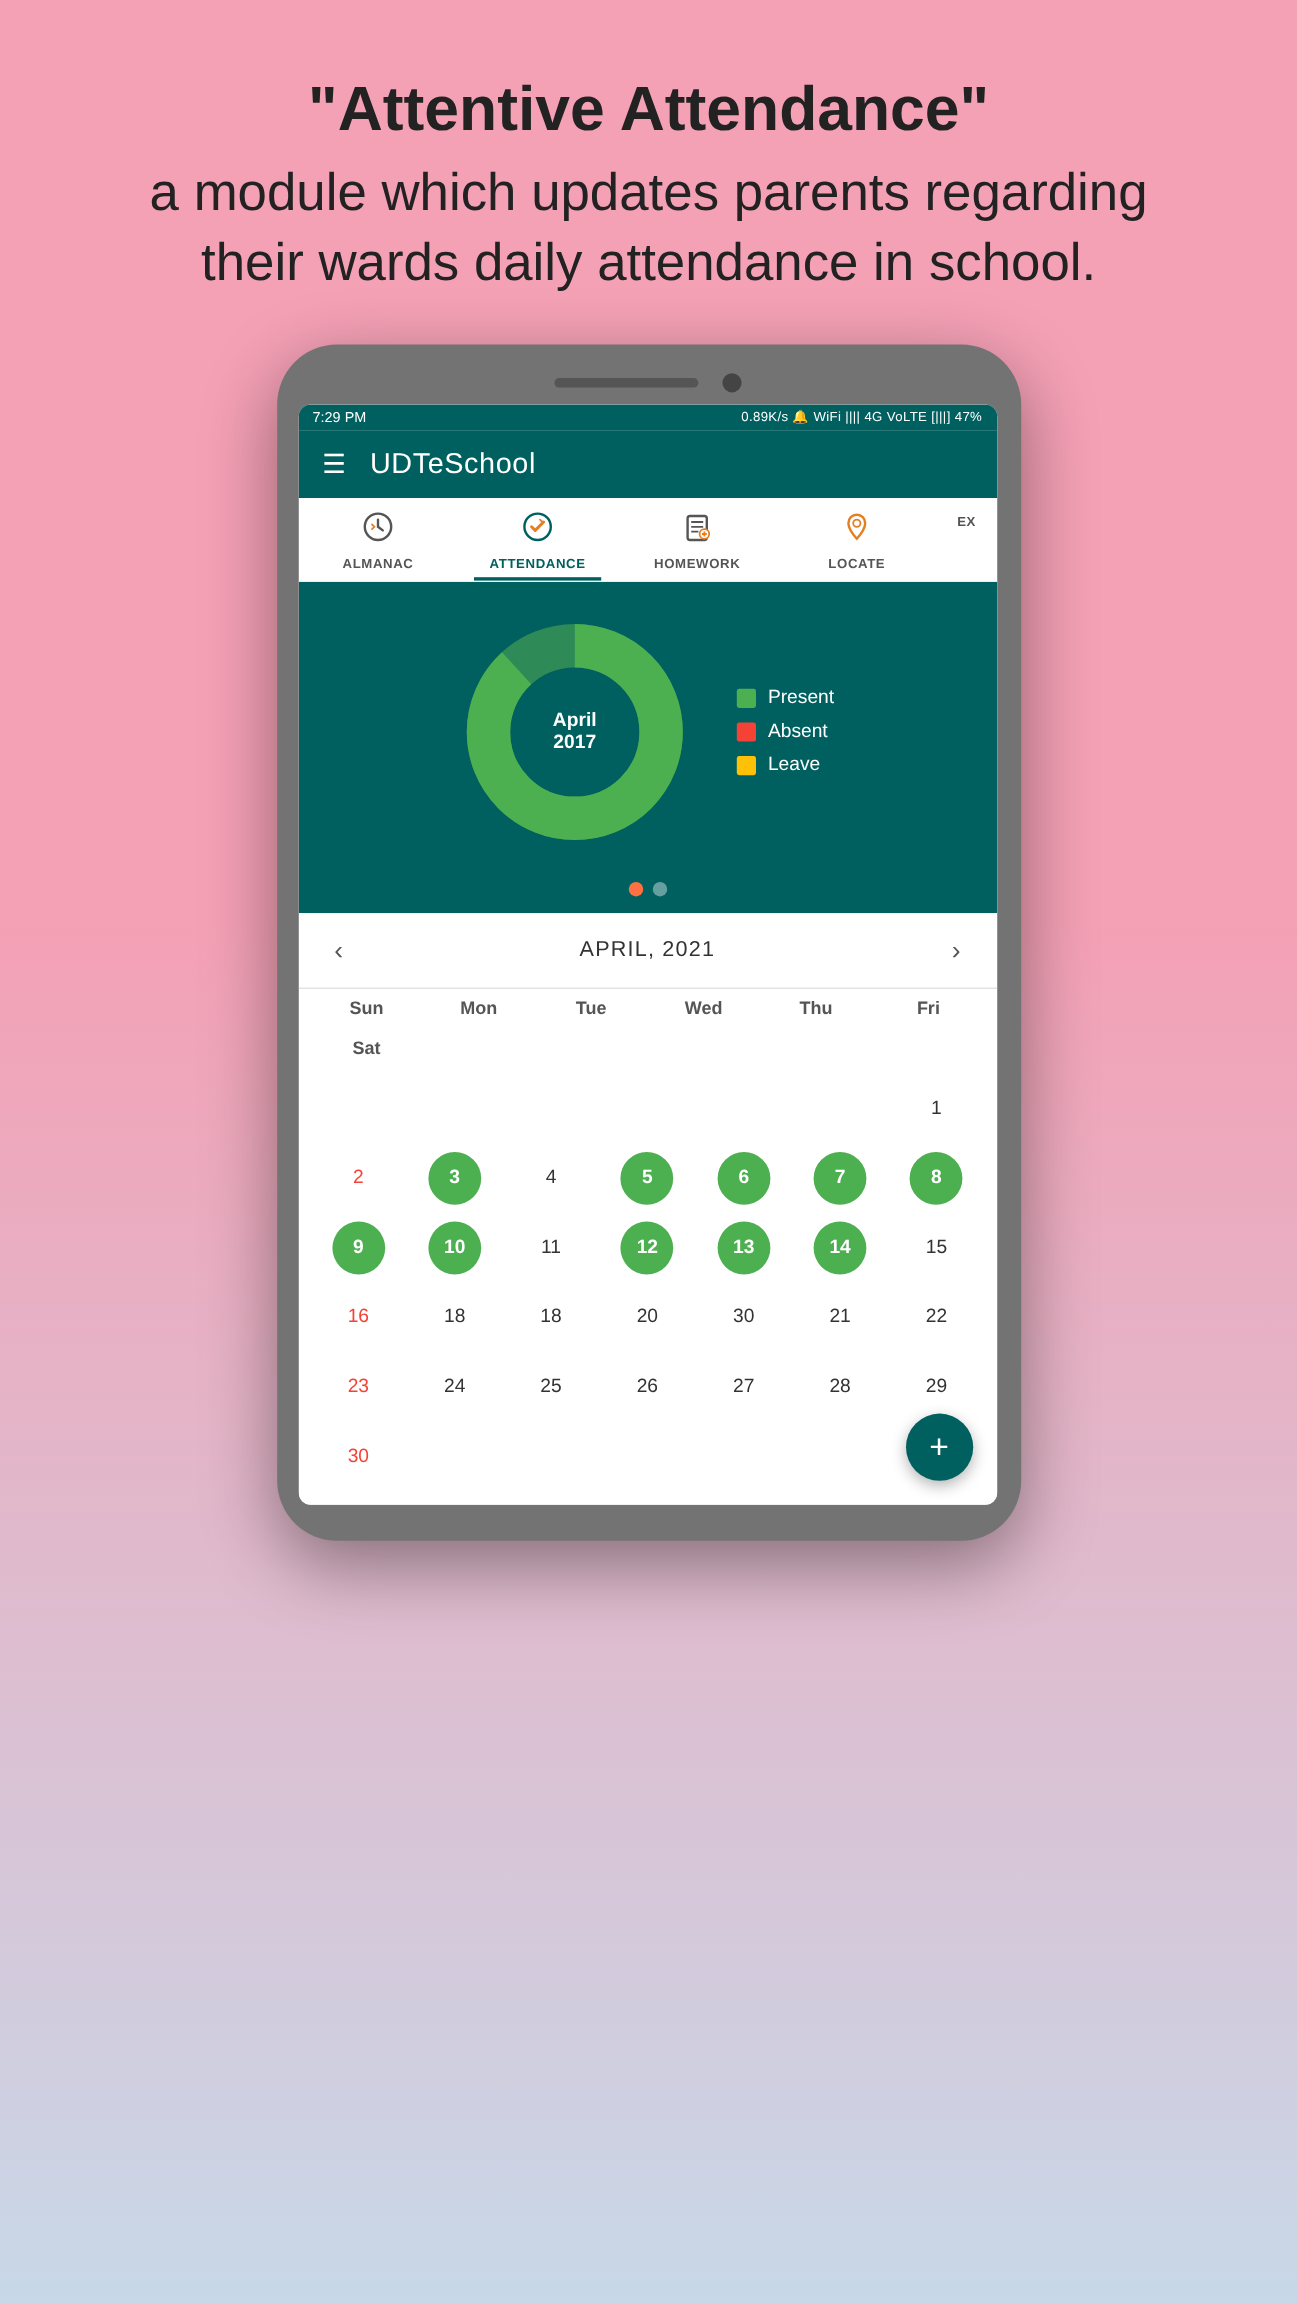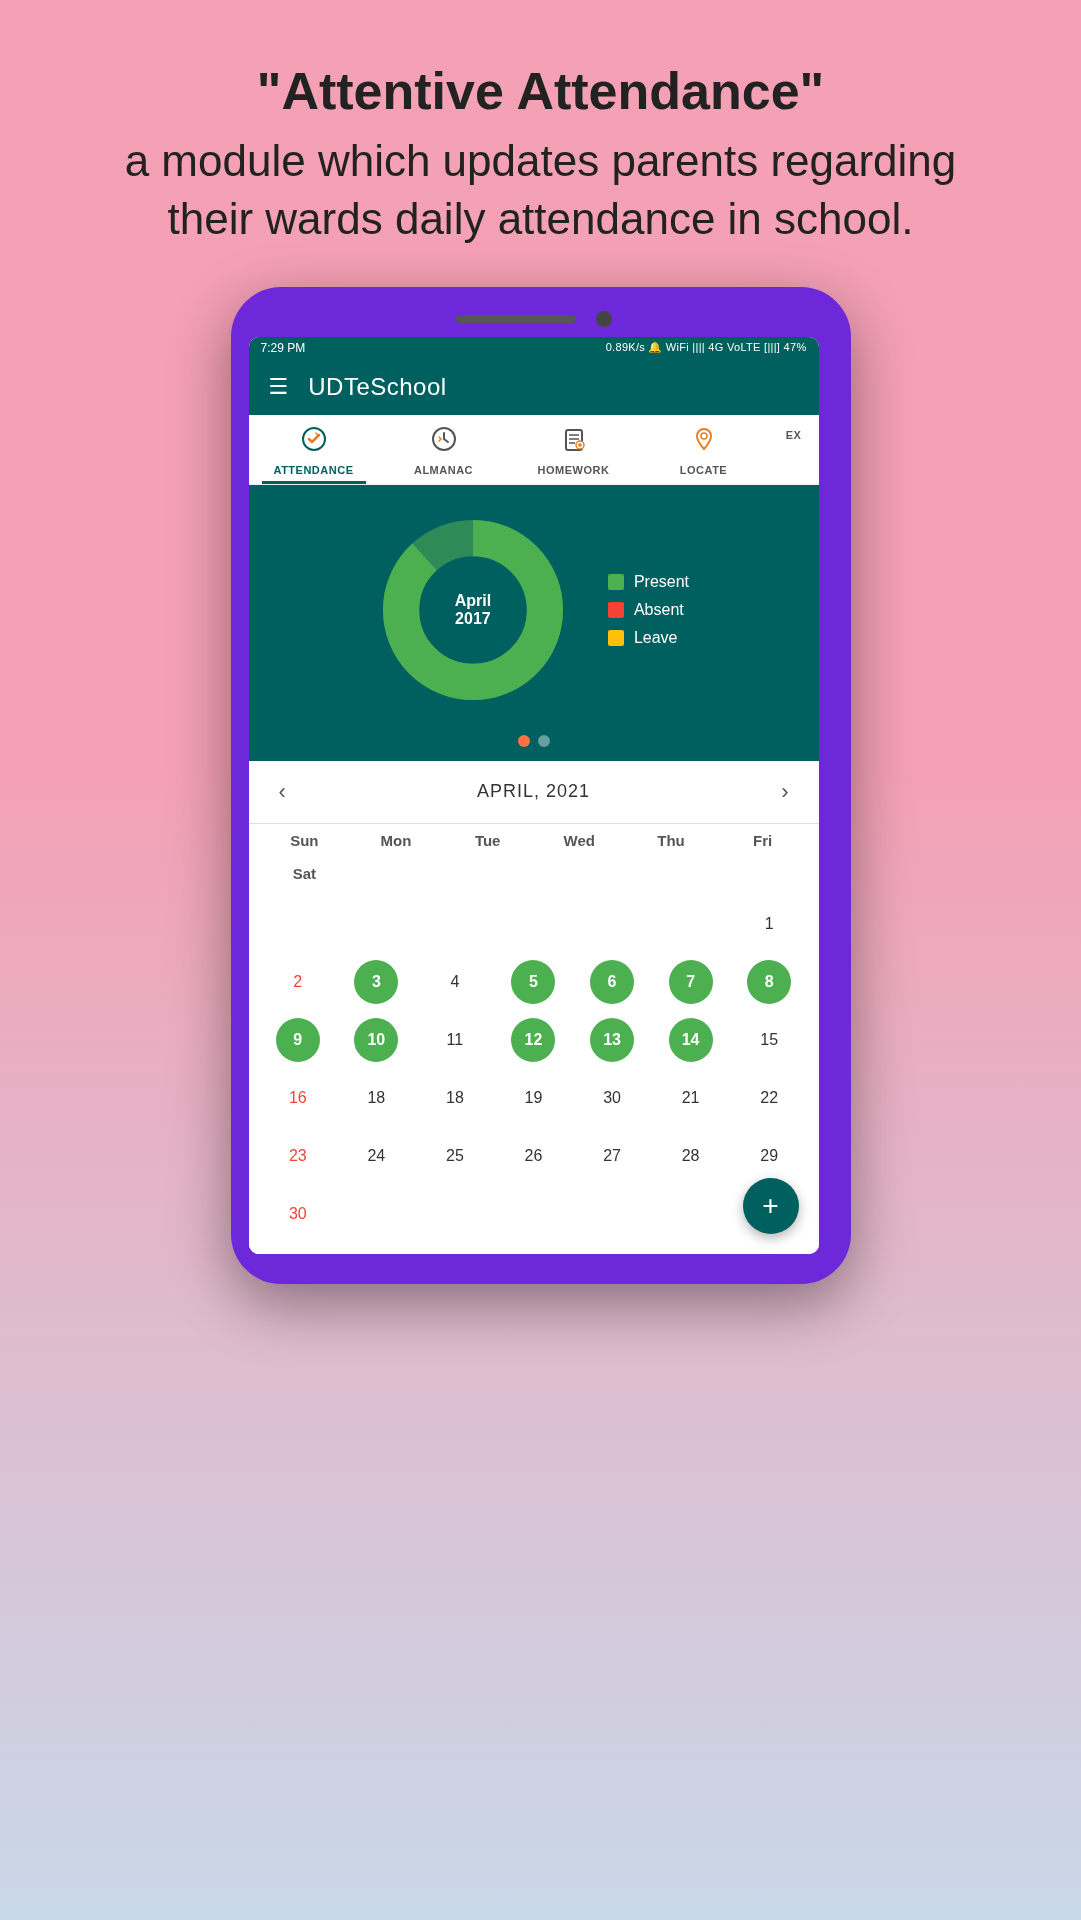--- a/index.html
+++ b/index.html
@@ -28,23 +28,23 @@
     }
 
     .promo-subtitle {
       font-size: 44px;
       font-weight: normal;
       line-height: 1.3;
     }
 
     .phone-frame {
       width: 620px;
-      background: #6d28d9;
+      background: #737373;
       border-radius: 50px;
-      padding: 18px 32px 30px 18px;
+      padding: 18px 20px 30px 18px;
       box-shadow: 0 20px 60px rgba(0,0,0,0.4);
       position: relative;
     }
 
     .phone-notch-area {
       display: flex;
       justify-content: center;
       align-items: center;
       padding: 6px 0 10px 0;
       gap: 20px;
@@ -363,39 +363,39 @@
       <span class="status-left">7:29 PM</span>
       <span class="status-right">0.89K/s  🔔  WiFi  ||||  4G VoLTE  [|||]  47%</span>
     </div>
 
     <div class="app-header">
       <span class="hamburger-icon">☰</span>
       <span class="app-title">UDTeSchool</span>
     </div>
 
     <div class="tab-bar">
+      <div class="tab-item">
+        <div class="tab-icon">
+          <svg width="28" height="28" viewBox="0 0 28 28" fill="none" xmlns="http://www.w3.org/2000/svg">
+            <circle cx="14" cy="14" r="11" stroke="#555" stroke-width="2" fill="none"></circle>
+            <polyline points="14,8 14,14 18,17" stroke="#555" stroke-width="2" stroke-linecap="round"></polyline>
+            <polyline points="9,12 11,14 9,16" stroke="#e67e22" stroke-width="1.5" stroke-linecap="round" fill="none"></polyline>
+          </svg>
+        </div>
+        <span class="tab-label">ALMANAC</span>
+      </div>
       <div class="tab-item active">
         <div class="tab-icon">
           <svg width="28" height="28" viewBox="0 0 28 28" fill="none" xmlns="http://www.w3.org/2000/svg">
             <circle cx="14" cy="14" r="11" stroke="#006060" stroke-width="2" fill="none"></circle>
             <polyline points="9,14 12,17 19,10" stroke="#e67e22" stroke-width="2.5" stroke-linecap="round" stroke-linejoin="round"></polyline>
             <polyline points="16,8 18,10" stroke="#e67e22" stroke-width="1.5" stroke-linecap="round"></polyline>
           </svg>
         </div>
         <span class="tab-label">ATTENDANCE</span>
-      </div>
-      <div class="tab-item">
-        <div class="tab-icon">
-          <svg width="28" height="28" viewBox="0 0 28 28" fill="none" xmlns="http://www.w3.org/2000/svg">
-            <circle cx="14" cy="14" r="11" stroke="#555" stroke-width="2" fill="none"></circle>
-            <polyline points="14,8 14,14 18,17" stroke="#555" stroke-width="2" stroke-linecap="round"></polyline>
-            <polyline points="9,12 11,14 9,16" stroke="#e67e22" stroke-width="1.5" stroke-linecap="round" fill="none"></polyline>
-          </svg>
-        </div>
-        <span class="tab-label">ALMANAC</span>
       </div>
       <div class="tab-item">
         <div class="tab-icon">
           <svg width="28" height="28" viewBox="0 0 28 28" fill="none" xmlns="http://www.w3.org/2000/svg">
             <rect x="6" y="5" width="16" height="20" rx="2" stroke="#555" stroke-width="2" fill="none"></rect>
             <line x1="9" y1="10" x2="19" y2="10" stroke="#555" stroke-width="1.5"></line>
             <line x1="9" y1="14" x2="19" y2="14" stroke="#555" stroke-width="1.5"></line>
             <line x1="9" y1="18" x2="15" y2="18" stroke="#555" stroke-width="1.5"></line>
             <circle cx="20" cy="20" r="4" fill="#fff" stroke="#e67e22" stroke-width="1.5"></circle>
             <line x1="18" y1="20" x2="22" y2="20" stroke="#e67e22" stroke-width="1.5"></line>
@@ -551,21 +551,21 @@
             <div class="cal-cell">
                 <div class="cal-day sunday">16</div>
               </div>
             <div class="cal-cell">
                 <div class="cal-day normal">18</div>
               </div>
             <div class="cal-cell">
                 <div class="cal-day normal">18</div>
               </div>
             <div class="cal-cell">
-                <div class="cal-day normal">19</div>
+                <div class="cal-day normal">20</div>
               </div>
             <div class="cal-cell">
                 <div class="cal-day normal">30</div>
               </div>
             <div class="cal-cell">
                 <div class="cal-day normal">21</div>
               </div>
             <div class="cal-cell">
                 <div class="cal-day normal">22</div>
               </div>

